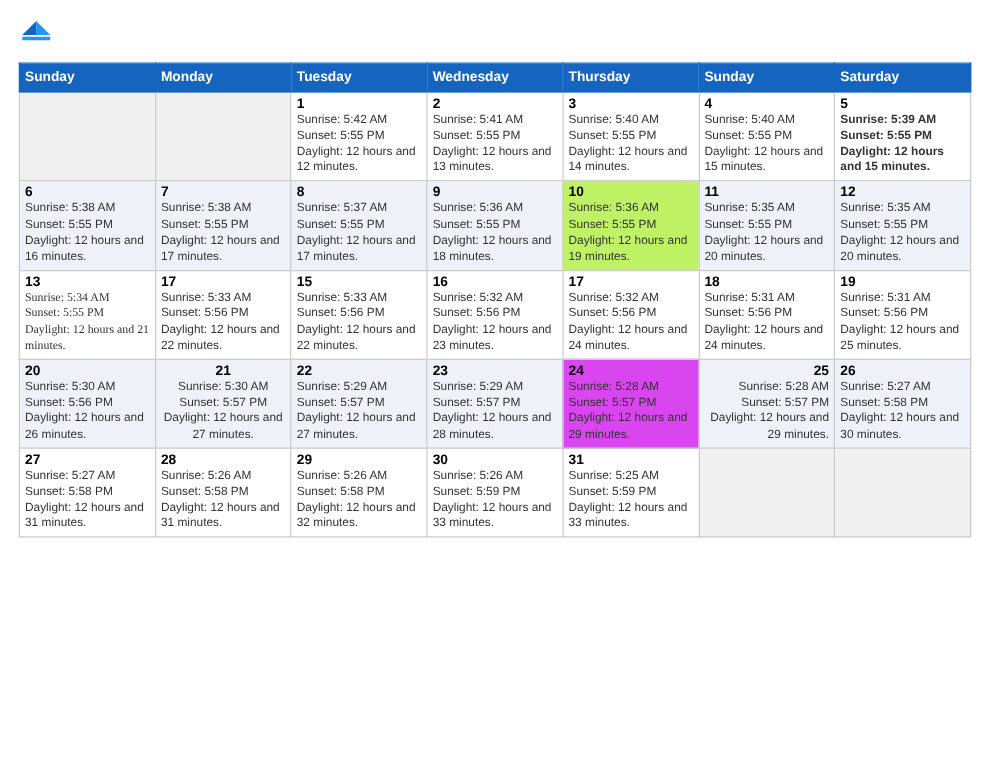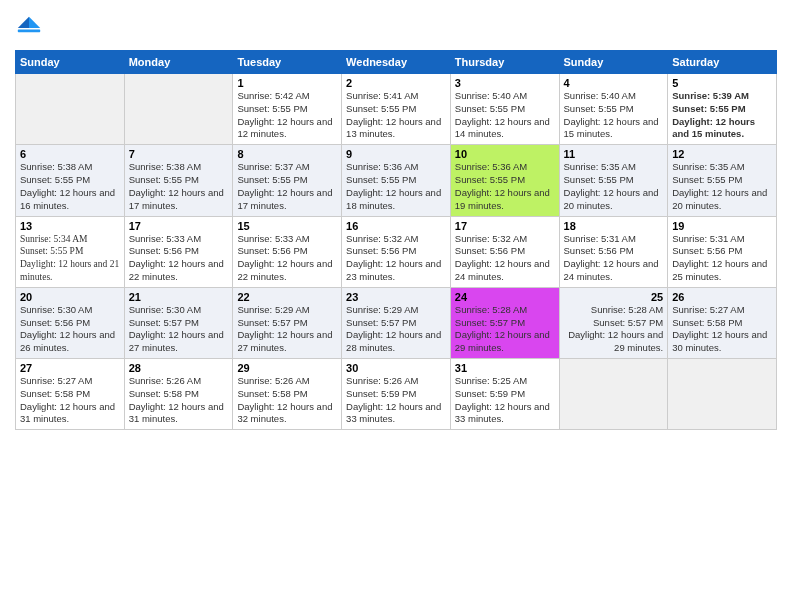--- a/index.html
+++ b/index.html
@@ -260,21 +260,21 @@
 Daylight: 12 hours and 25 minutes.</div>
           </td>
         </tr>
         <tr>
           <td style="background: rgb(238, 241, 247);">
             <span class="day-num">20</span>
             <div class="day-info" style="white-space: pre-line;">Sunrise: 5:30 AM
 Sunset: 5:56 PM
 Daylight: 12 hours and 26 minutes.</div>
           </td>
-          <td style="background: rgb(238, 241, 247);">
+          <td style="background: rgb(238, 241, 247); text-align: center;">
             <span class="day-num">21</span>
             <div class="day-info" style="white-space: pre-line;">Sunrise: 5:30 AM
 Sunset: 5:57 PM
 Daylight: 12 hours and 27 minutes.</div>
           </td>
           <td style="background: rgb(238, 241, 247);">
             <span class="day-num">22</span>
             <div class="day-info" style="white-space: pre-line;">Sunrise: 5:29 AM
 Sunset: 5:57 PM
 Daylight: 12 hours and 27 minutes.</div>

